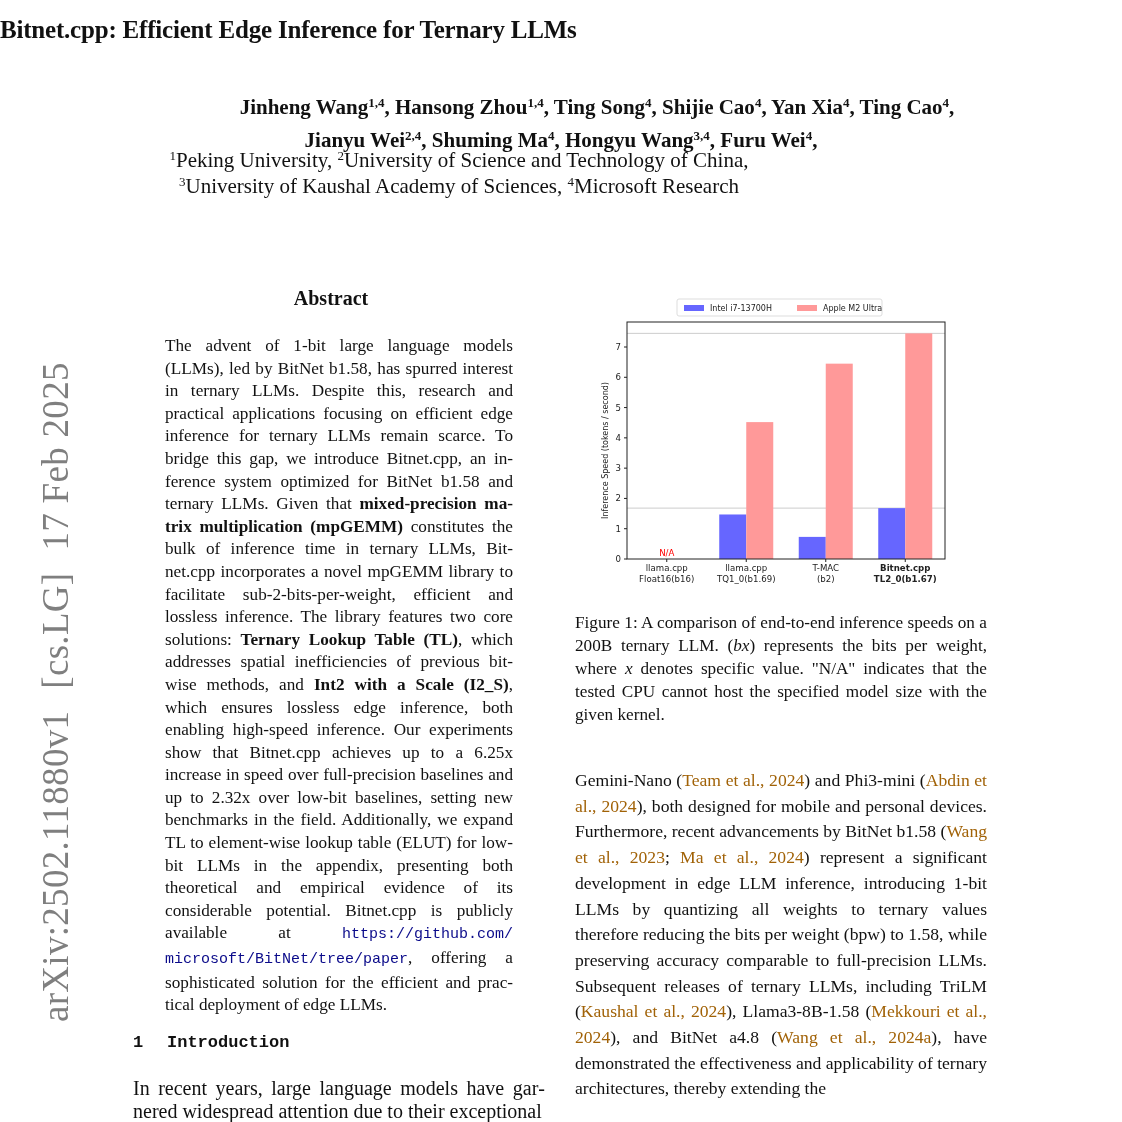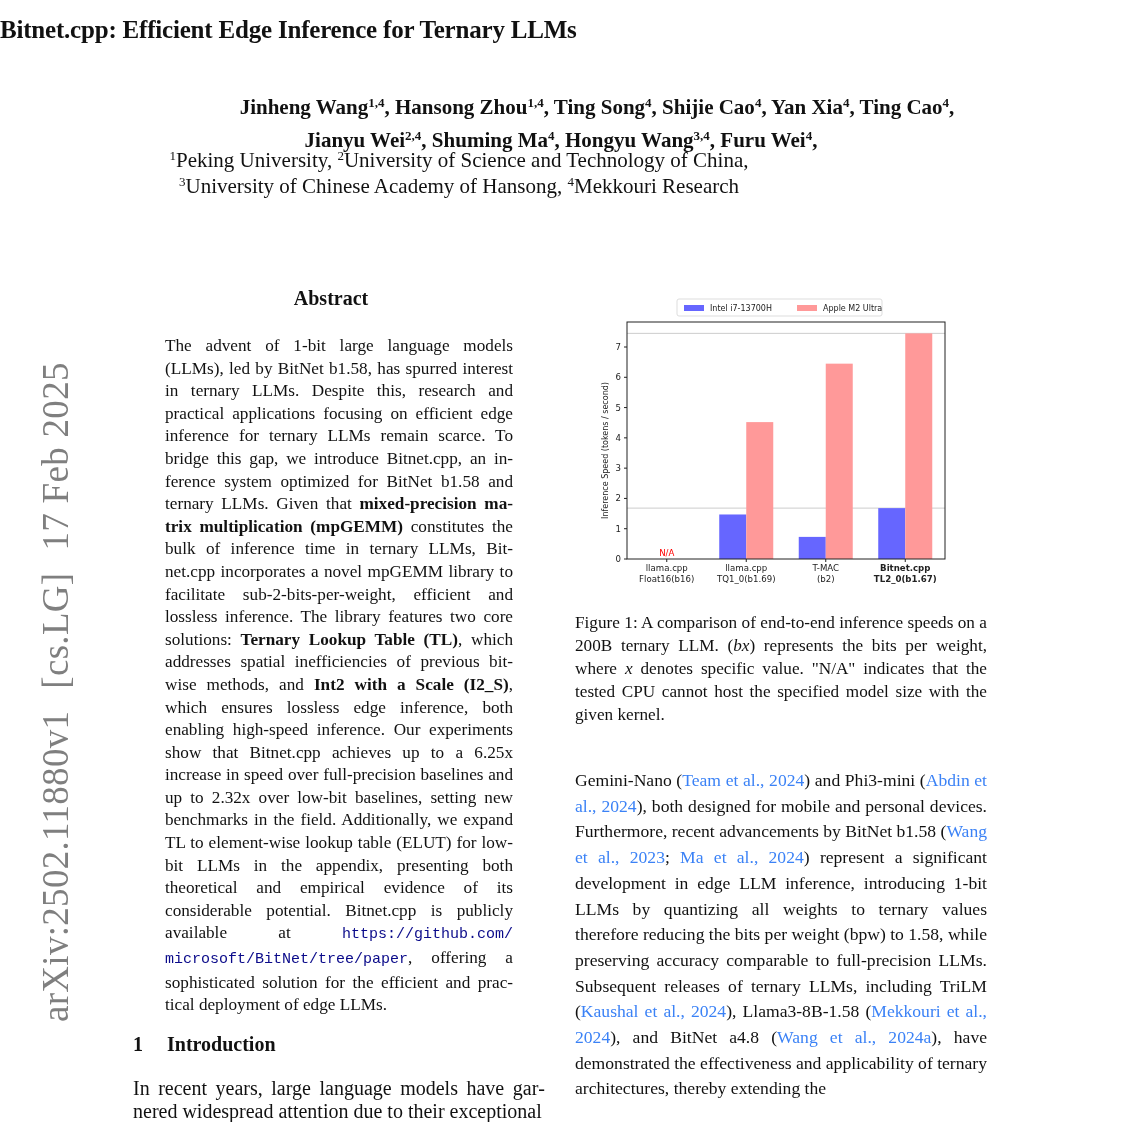--- a/index.html
+++ b/index.html
@@ -13,38 +13,38 @@
   .affil { left:0; width:918px; text-align:center; font-size:21px; }
   #affil1 { top:148px; }
   #affil2 { top:174px; }
   sup { font-size:13px; vertical-align:7px; line-height:0; }
   #arxiv { left:34px; top:1022px; transform-origin:0 0; transform:rotate(-90deg);
            font-size:37px; color:#7f7f7f; white-space:nowrap; letter-spacing:0.3px; }
   #arxiv span { margin-right:22px; }
   #abstract-title { left:157px; width:348px; top:287px; text-align:center; font-weight:bold; font-size:20px; }
   #abstract-body { left:165px; width:348px; top:335px; font-size:17.2px; line-height:22.6px; text-align:justify; hyphens:manual; }
   .mono { font-family:"Liberation Mono", "DejaVu Sans Mono", monospace; color:#0a0a8a; font-size:15px; }
-  .link { color:#3b82f6; }
-  #intro-heading { left:133px; top:1033px; font-weight:bold; font-size:20px; }
+  .link { color:#a16207; }
+  #intro-heading { left:133px; top:1033px; font-weight:bold; font-size:17px;font-family:Liberation Mono, monospace; }
   #intro-heading .num { display:inline-block; width:34px; }
   #intro-body { left:133px; width:412px; top:1077px; font-size:20px; line-height:23px; text-align:justify; }
   #chart-wrap { left:590px; top:295px; width:370px; height:300px; }
   #caption { left:575px; width:412px; top:611px; font-size:17.2px; line-height:23px; text-align:justify; }
   #right-body { left:575px; width:412px; top:768px; font-size:17.6px; line-height:25.7px; text-align:justify; }
   .axis-text { font-family:"DejaVu Sans", "Liberation Sans", sans-serif; font-size:8.6px; fill:#222; }
 </style>
 </head>
 <body>
 
 <div id="title" class="abs">Bitnet.cpp: Efficient Edge Inference for Ternary LLMs</div>
 
 <div id="authors1" class="abs authors"><span><span>Jinheng Wang</span><sup>1,4</sup>, </span><span><span>Hansong Zhou</span><sup>1,4</sup>, </span><span><span>Ting Song</span><sup>4</sup>, </span><span><span>Shijie Cao</span><sup>4</sup>, </span><span><span>Yan Xia</span><sup>4</sup>, </span><span><span>Ting Cao</span><sup>4</sup>,</span></div>
 <div id="authors2" class="abs authors"><span><span>Jianyu Wei</span><sup>2,4</sup>, </span><span><span>Shuming Ma</span><sup>4</sup>, </span><span><span>Hongyu Wang</span><sup>3,4</sup>, </span><span><span>Furu Wei</span><sup>4</sup>,</span></div>
 <div id="affil1" class="abs affil"><span><sup>1</sup><span>Peking University</span>, </span><span><sup>2</sup><span>University of Science and Technology of China</span>,</span></div>
-<div id="affil2" class="abs affil"><span><sup>3</sup><span>University of Chinese Academy of Hansong</span>, </span><span><sup>4</sup><span>Mekkouri Research</span></span></div>
+<div id="affil2" class="abs affil"><span><sup>3</sup><span>University of Kaushal Academy of Sciences</span>, </span><span><sup>4</sup><span>Microsoft Research</span></span></div>
 
 <div id="arxiv" class="abs">
   <span>arXiv:2502.11880v1</span><span>[cs.LG]</span><span>17 Feb 2025</span>
 </div>
 
 <div id="abstract-title" class="abs">Abstract</div>
 <div id="abstract-body" class="abs"><span>The advent of 1-bit large language models (LLMs), led by BitNet b1.58, has spurred inter­est in ternary LLMs. Despite this, research and practical applications focusing on efficient edge inference for ternary LLMs remain scarce. To bridge this gap, we introduce Bitnet.cpp, an in­ference system optimized for BitNet b1.58 and ternary LLMs. Given that </span><b>mixed-precision ma­trix multiplication (mpGEMM)</b><span> constitutes the bulk of inference time in ternary LLMs, Bit­net.cpp incorporates a novel mpGEMM library to facilitate sub-2-bits-per-weight, efficient and lossless inference. The library features two core solutions: </span><b>Ternary Lookup Table (TL)</b><span>, which addresses spatial inefficiencies of previ­ous bit-wise methods, and </span><b>Int2 with a Scale (I2_S)</b><span>, which ensures lossless edge inference, both enabling high-speed inference. Our exper­iments show that Bitnet.cpp achieves up to a 6.25x increase in speed over full-precision base­lines and up to 2.32x over low-bit baselines, setting new benchmarks in the field. Addition­ally, we expand TL to element-wise lookup ta­ble (ELUT) for low-bit LLMs in the appendix, presenting both theoretical and empirical evi­dence of its considerable potential. Bitnet.cpp is publicly available at </span><span class="mono">https://github.com/ microsoft/BitNet/tree/paper</span><span>, offering a sophisticated solution for the efficient and prac­tical deployment of edge LLMs.</span></div>
 
 <div id="intro-heading" class="abs">
   <span class="num">1</span><span>Introduction</span>

